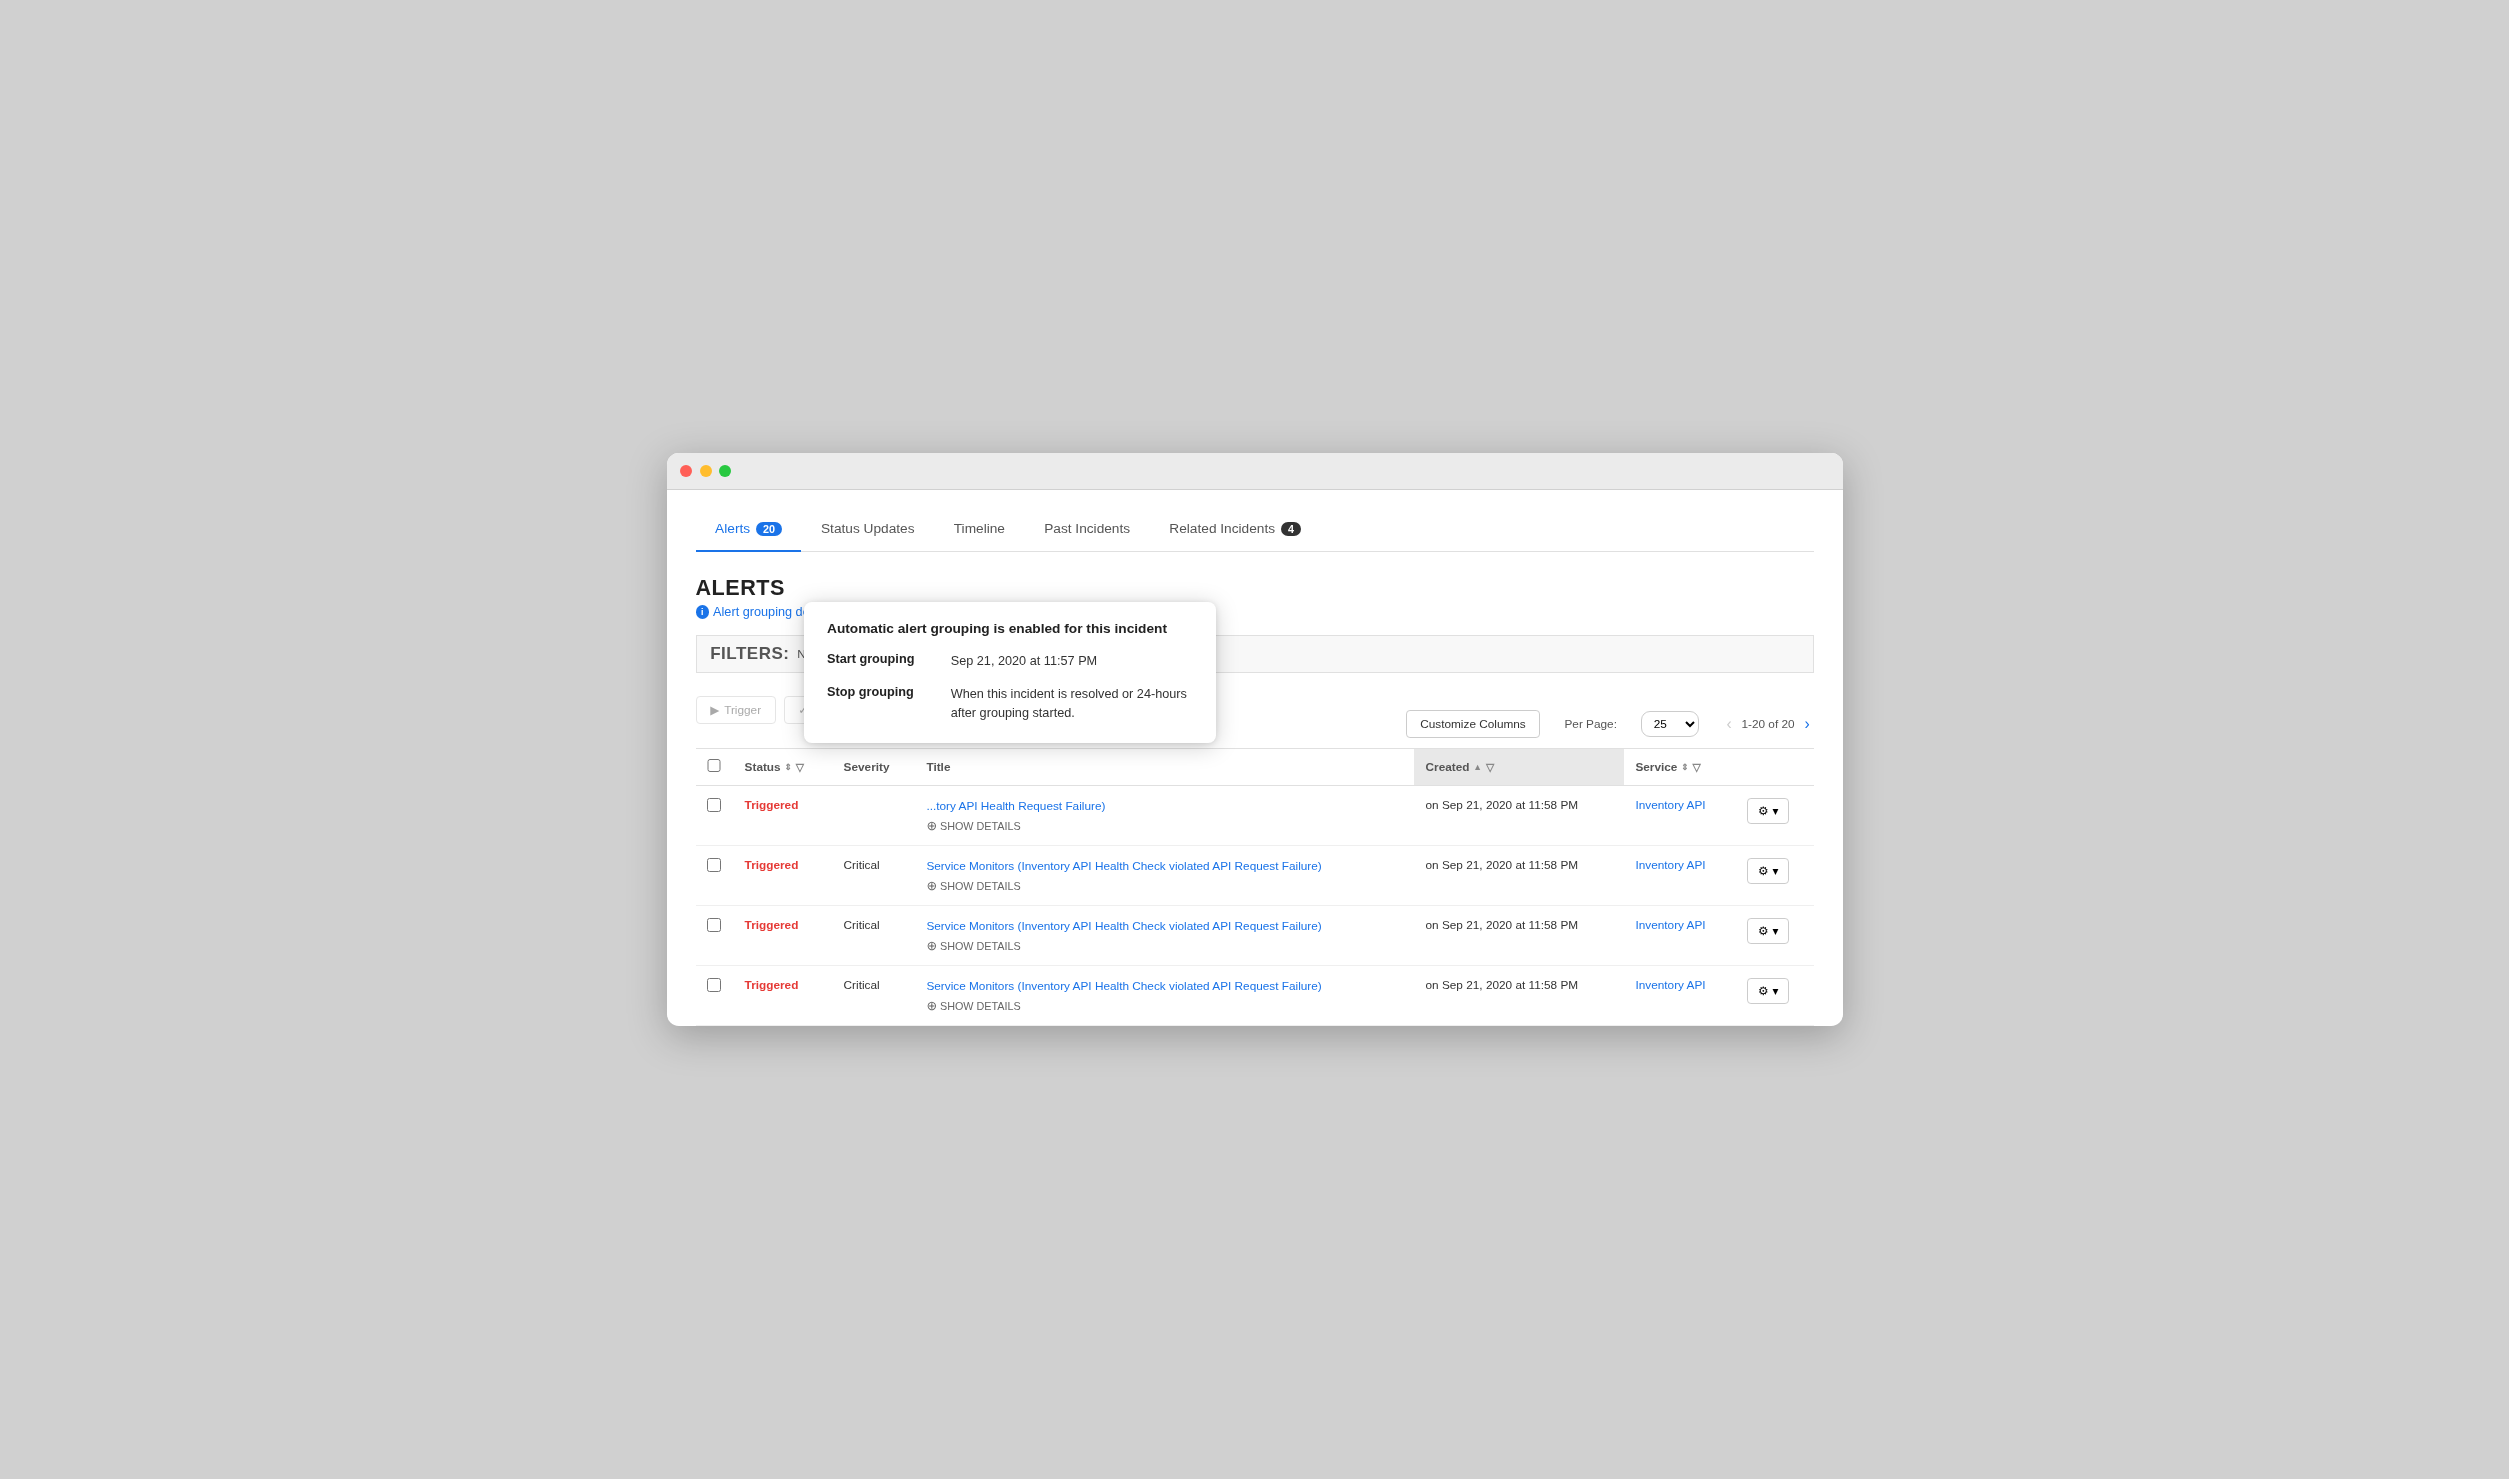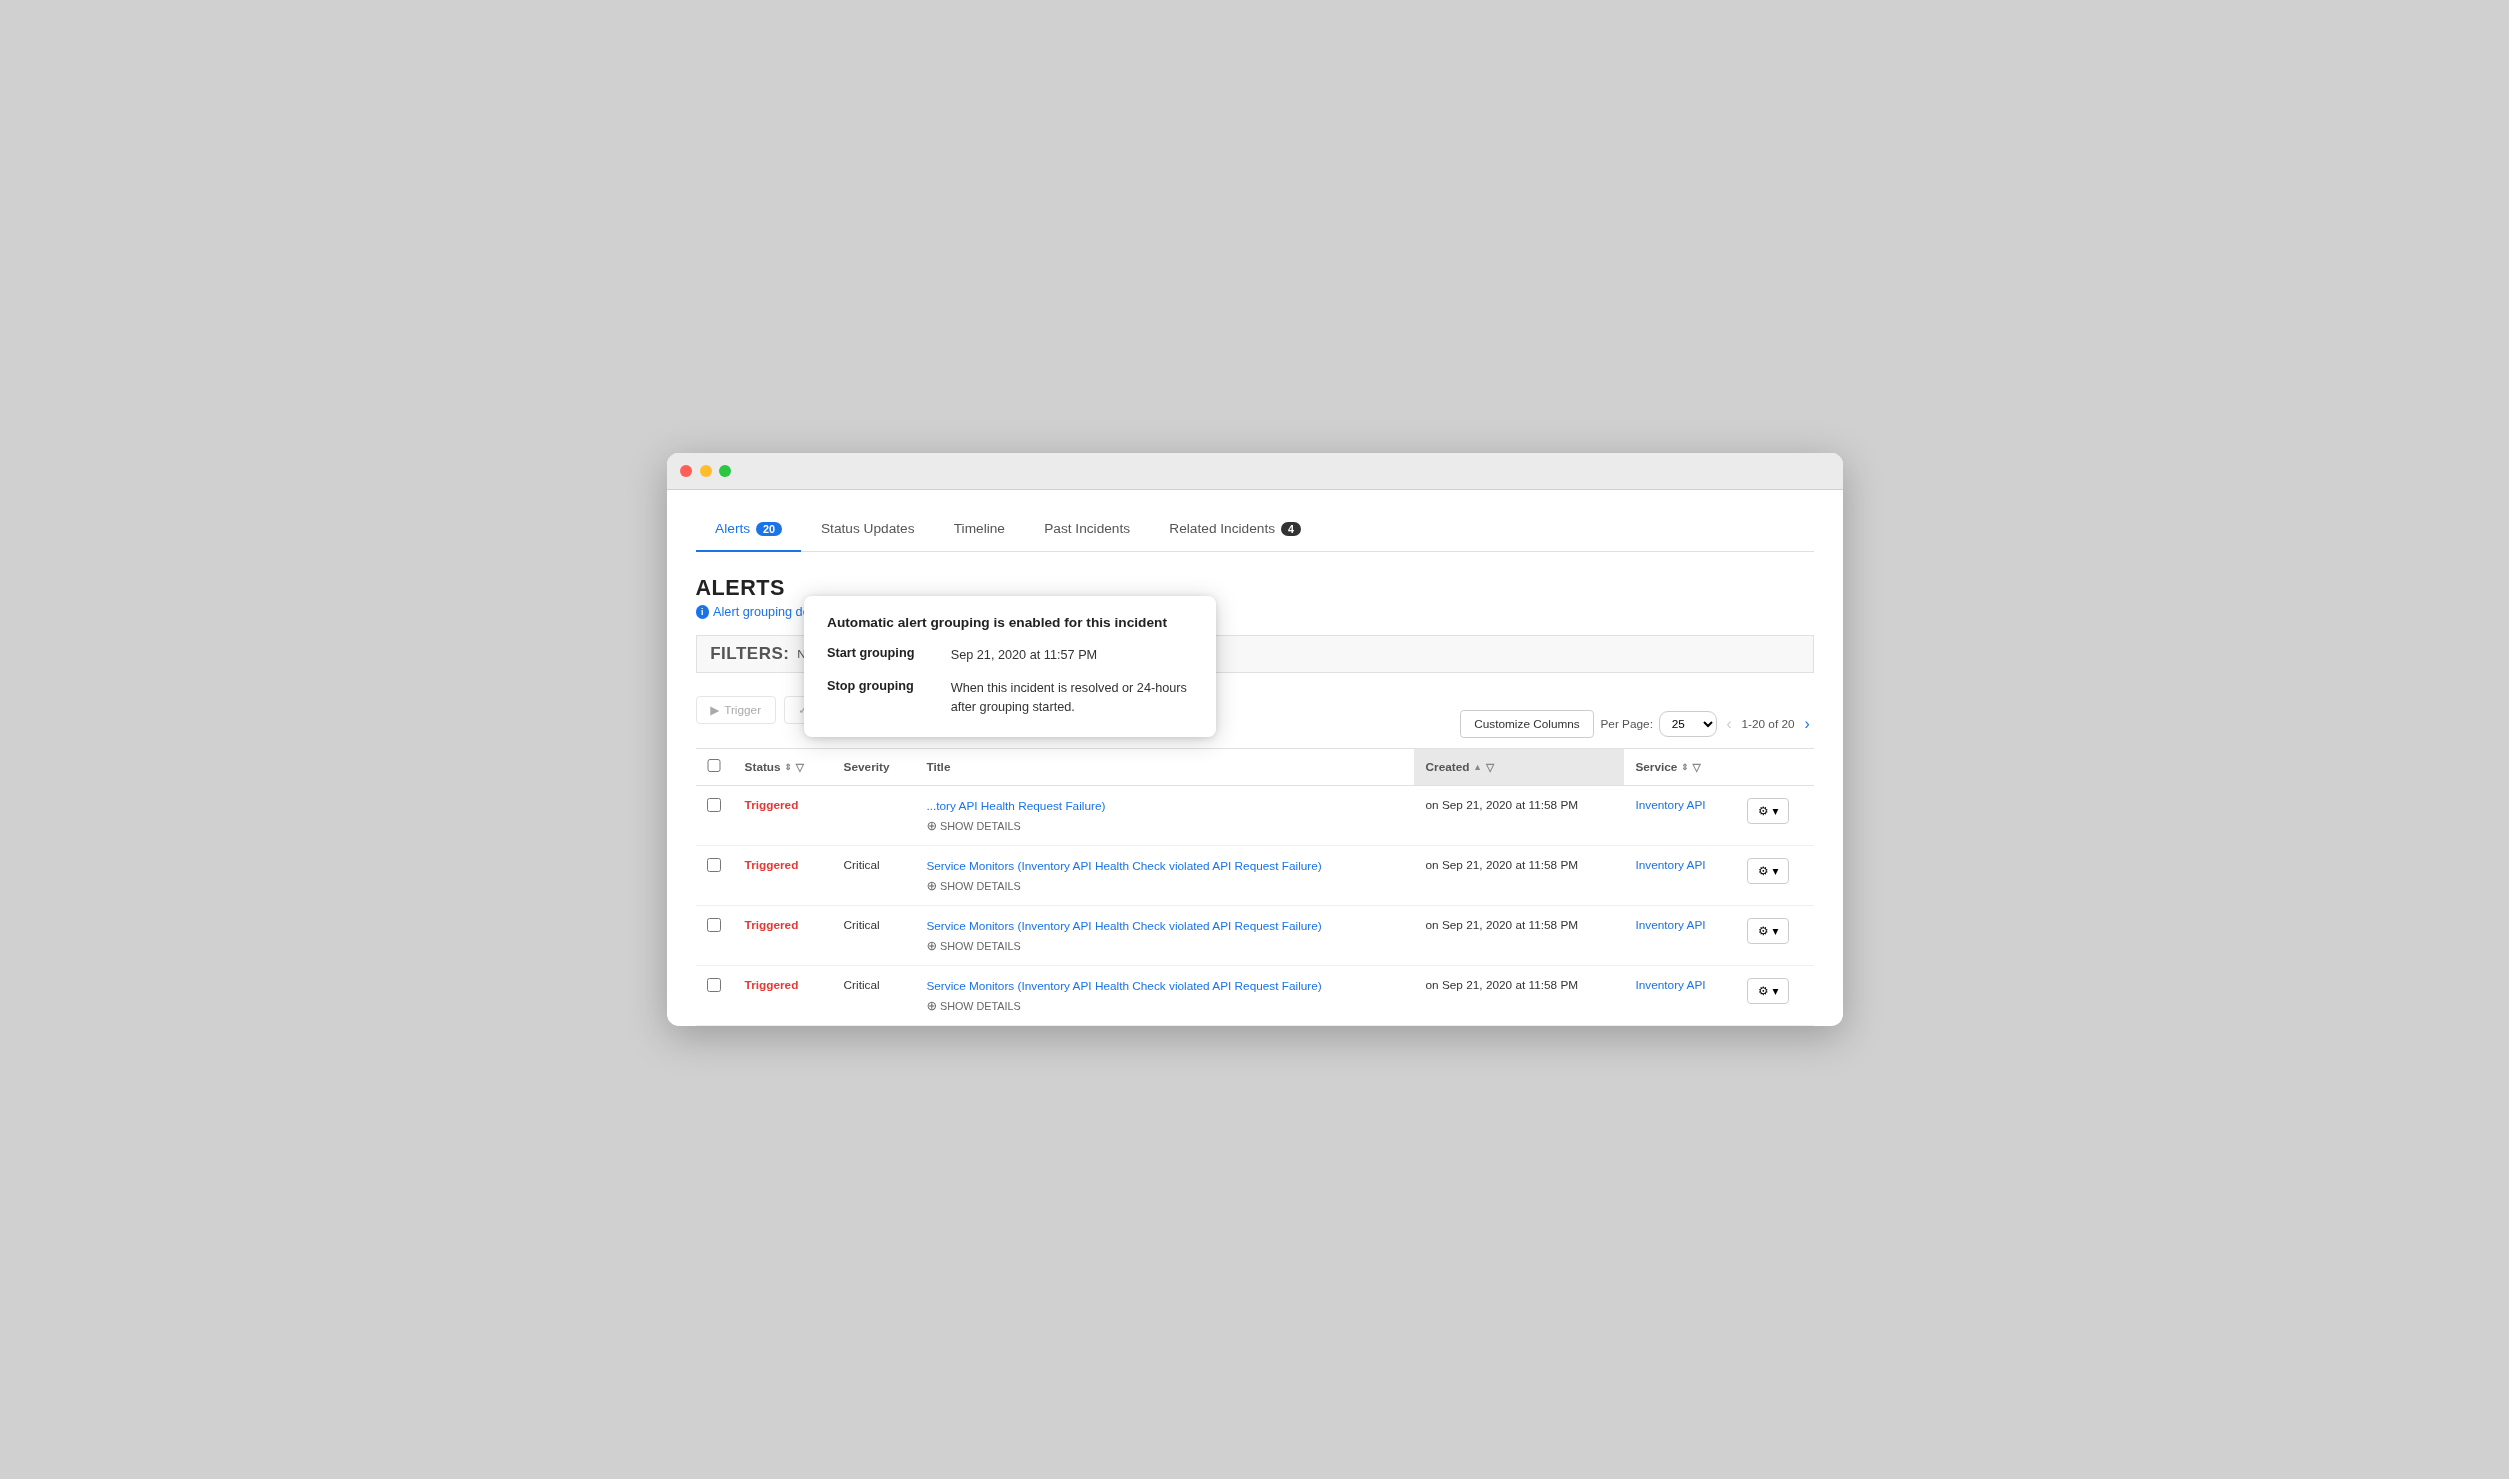--- a/index.html
+++ b/index.html
@@ -162,21 +162,21 @@
       margin-top: 0;
     }
     .toolbar-left {
       display: flex;
       align-items: center;
       gap: 7.8px;
     }
     .toolbar-right {
       display: flex;
       align-items: center;
-      gap: 6px;
+      gap: 24px;
       margin-top: 28px;
     }
     .btn {
       border: 1px solid #ccc;
       background: #fff;
       border-radius: 3.9px;
       padding: 5.9px 13.7px;
       font-size: 11.8px;
       color: #555;
       cursor: pointer;
@@ -307,21 +307,21 @@
       width: 29px;
     }
     input[type="checkbox"] {
       width: 13.7px;
       height: 13.7px;
     }
 
     
     .tooltip-overlay {
       position: absolute;
-      top: 106px;
+      top: 112px;
       left: 137px;
       background: #fff;
       border-radius: 7.8px;
       box-shadow: 0 3.9px 23.5px rgba(0,0,0,0.18), 0 1px 5.9px rgba(0,0,0,0.12);
       padding: 19.6px 23.5px;
       width: 412px;
       z-index: 100;
     }
     .tooltip-title {
       font-size: 13.7px;

